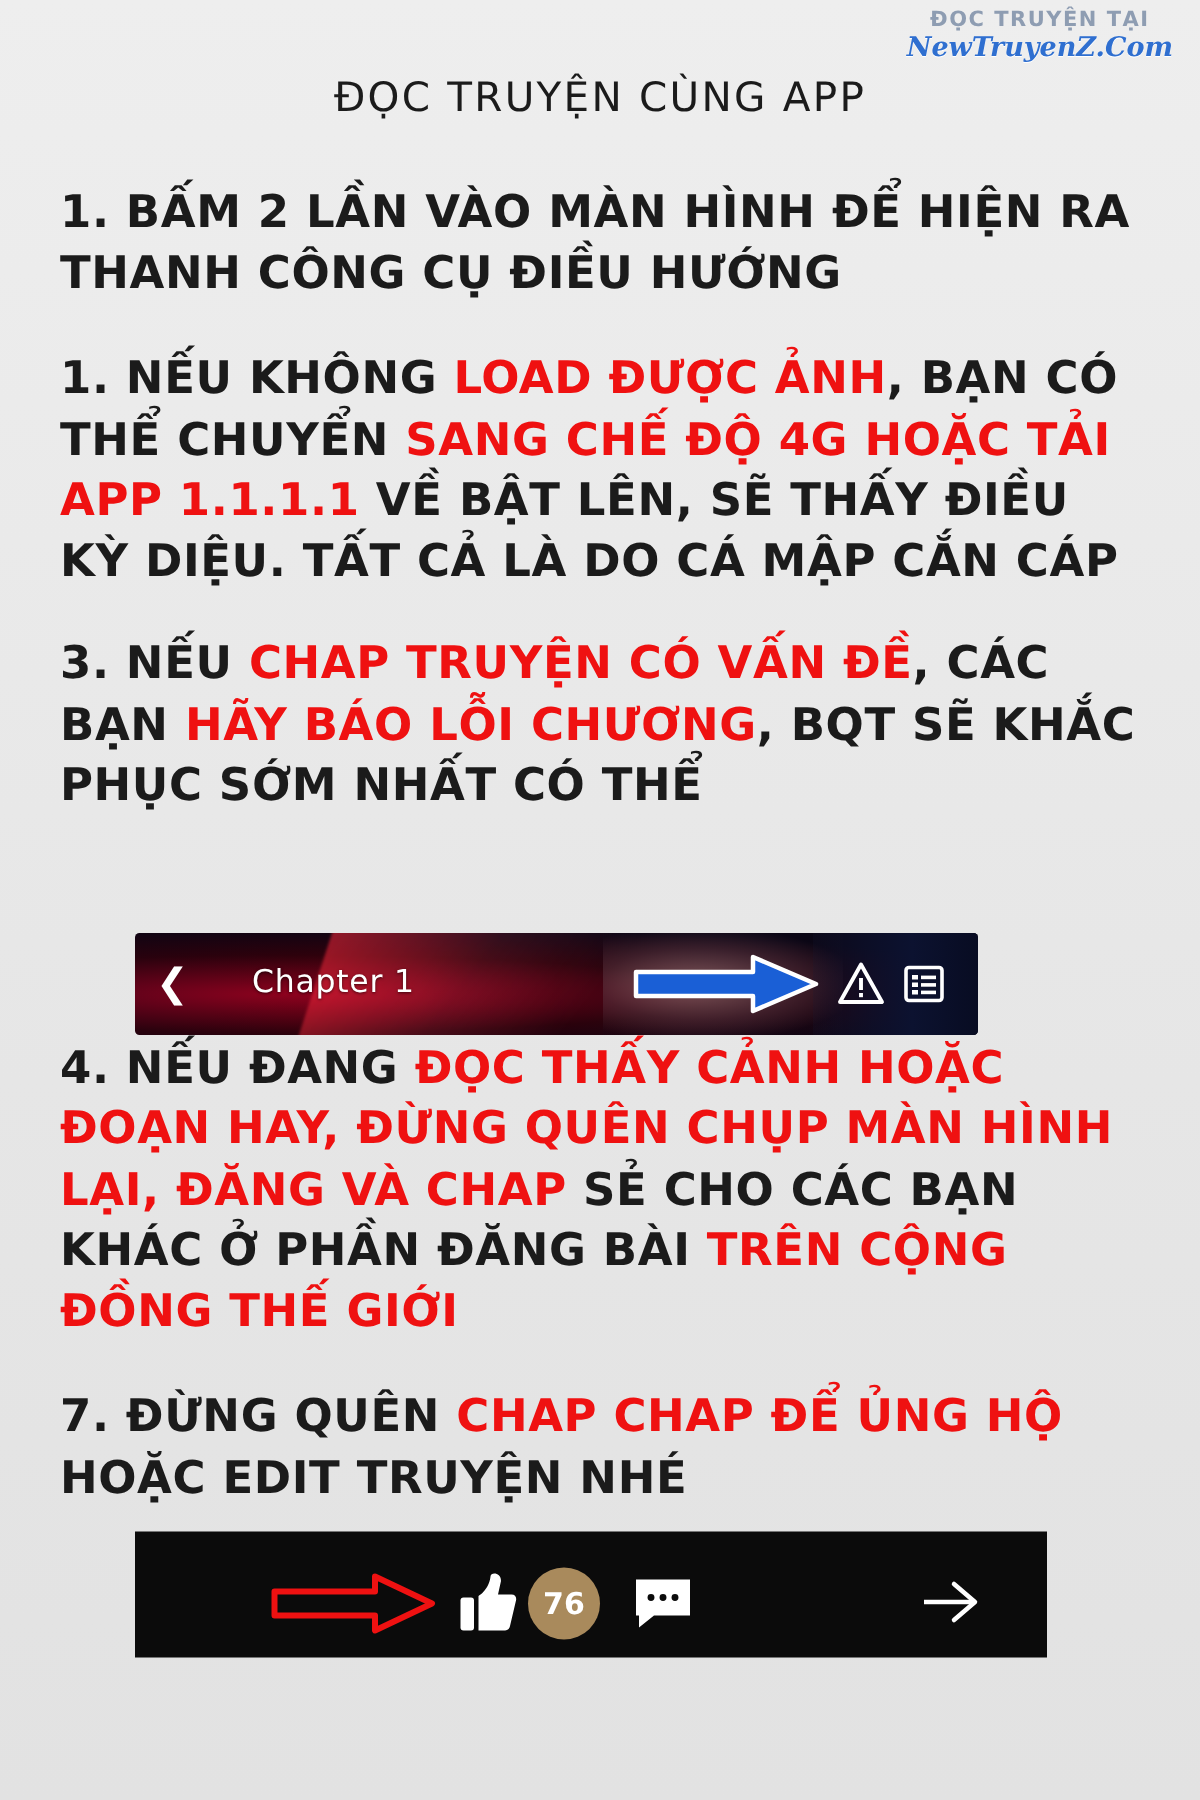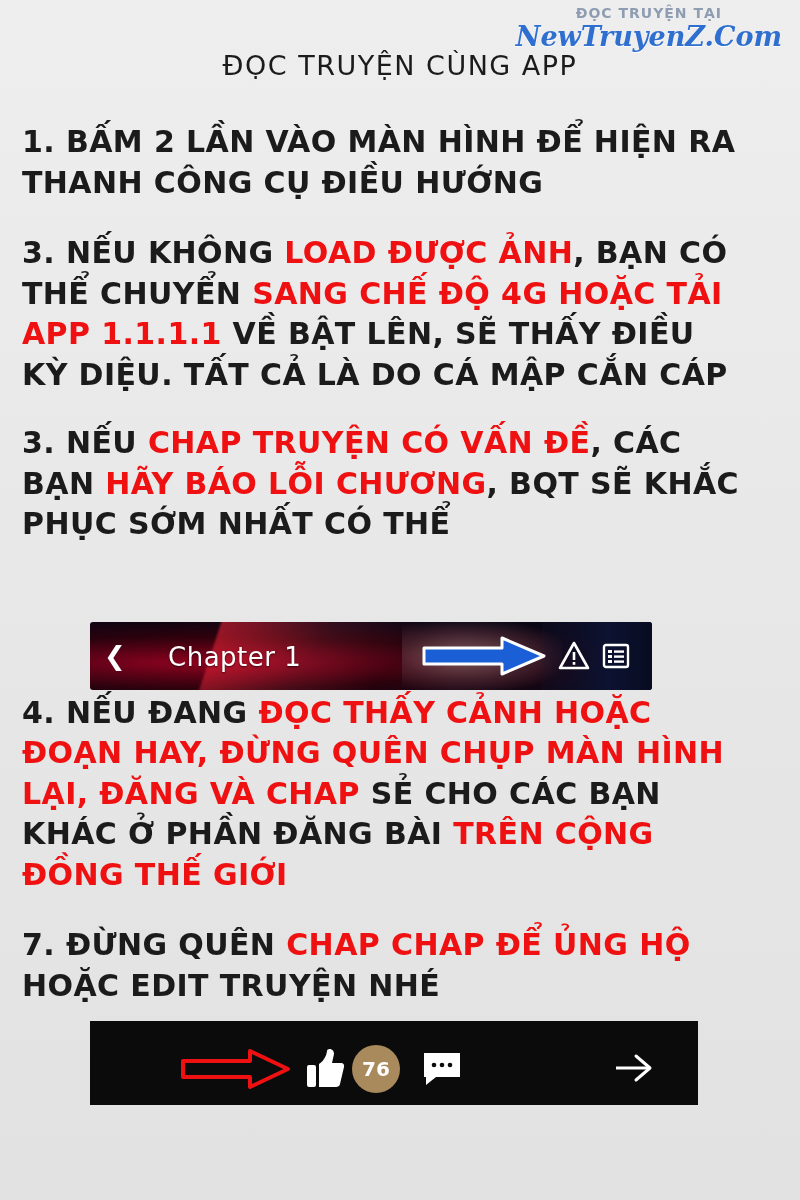--- a/index.html
+++ b/index.html
@@ -35,21 +35,21 @@
     font-weight: bold;
     font-size: 14px;
     letter-spacing: 1px;
     color: #7e8fa8;
     opacity: 0.85;
   }
   .watermark .wm-main {
     font-family: "DejaVu Serif", serif;
     font-weight: bold;
     font-style: italic;
-    font-size: 27px;
+    font-size: 18px;
     color: #2f6fd0;
     letter-spacing: 0px;
     margin-top: 2px;
     text-shadow: 0 1px 0 #ffffff;
   }
 
   
   .title {
     position: absolute;
     top: 50px;
@@ -60,21 +60,21 @@
     font-weight: normal;
     font-size: 27px;
     letter-spacing: 1.5px;
     color: #1b1b1b;
   }
 
   
   .content {
     position: absolute;
     top: 122px;
-    left: 22px;
+    left: 40px;
     width: 726px;
   }
   .para {
     font-family: "DejaVu Sans", sans-serif;
     font-weight: bold;
     font-size: 30px;
     line-height: 1.35;
     color: #1b1b1b;
     letter-spacing: 0.4px;
     margin: 0 0 30px 0;
@@ -122,21 +122,21 @@
     color: #ffffff;
     font-size: 26px;
     line-height: 30px;
     font-family: "DejaVu Sans", sans-serif;
   }
   .cb-label {
     position: absolute;
     left: 78px; top: 20px;
     color: #ffffff;
     font-family: "DejaVu Sans", sans-serif;
-    font-size: 26px;
+    font-size: 21px;
     letter-spacing: 0.5px;
     text-shadow: 0 1px 2px rgba(0,0,0,0.6);
   }
   .cb-arrow {
     position: absolute;
     left: 332px; top: 14px;
     width: 126px; height: 40px;
   }
   .cb-warn {
     position: absolute;
@@ -204,21 +204,21 @@
   </div>
 
   <div class="title">ĐỌC TRUYỆN CÙNG APP</div>
 
   <div class="content">
     <p class="para p1">
       <span>1. BẤM 2 LẦN VÀO MÀN HÌNH ĐỂ HIỆN RA THANH CÔNG CỤ ĐIỀU HƯỚNG</span>
     </p>
 
     <p class="para p2">
-      <span>3. NẾU KHÔNG </span><span class="hl">LOAD ĐƯỢC ẢNH</span><span>, BẠN CÓ THỂ CHUYỂN </span><span class="hl">SANG CHẾ ĐỘ 4G HOẶC TẢI APP 1.1.1.1</span><span> VỀ BẬT LÊN, SẼ THẤY ĐIỀU KỲ DIỆU. TẤT CẢ LÀ DO CÁ MẬP CẮN CÁP</span>
+      <span>1. NẾU KHÔNG </span><span class="hl">LOAD ĐƯỢC ẢNH</span><span>, BẠN CÓ THỂ CHUYỂN </span><span class="hl">SANG CHẾ ĐỘ 4G HOẶC TẢI APP 1.1.1.1</span><span> VỀ BẬT LÊN, SẼ THẤY ĐIỀU KỲ DIỆU. TẤT CẢ LÀ DO CÁ MẬP CẮN CÁP</span>
     </p>
 
     <p class="para p3">
       <span>3. NẾU </span><span class="hl">CHAP TRUYỆN CÓ VẤN ĐỀ</span><span>, CÁC BẠN </span><span class="hl">HÃY BÁO LỖI CHƯƠNG</span><span>, BQT SẼ KHẮC PHỤC SỚM NHẤT CÓ THỂ</span>
     </p>
 
     <div style="height:118px"></div>
 
     <p class="para p4">
       <span>4. NẾU ĐANG </span><span class="hl">ĐỌC THẤY CẢNH HOẶC ĐOẠN HAY, ĐỪNG QUÊN CHỤP MÀN HÌNH LẠI, ĐĂNG VÀ CHAP</span><span> SẺ CHO CÁC BẠN KHÁC Ở PHẦN ĐĂNG BÀI </span><span class="hl">TRÊN CỘNG ĐỒNG THẾ GIỚI</span>

